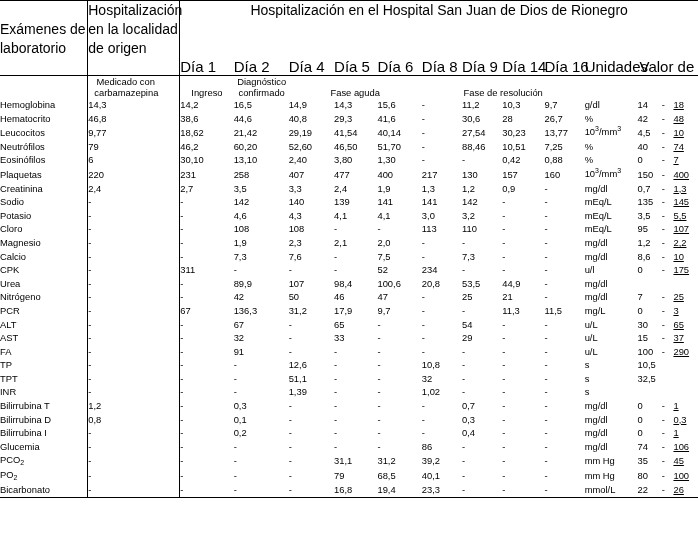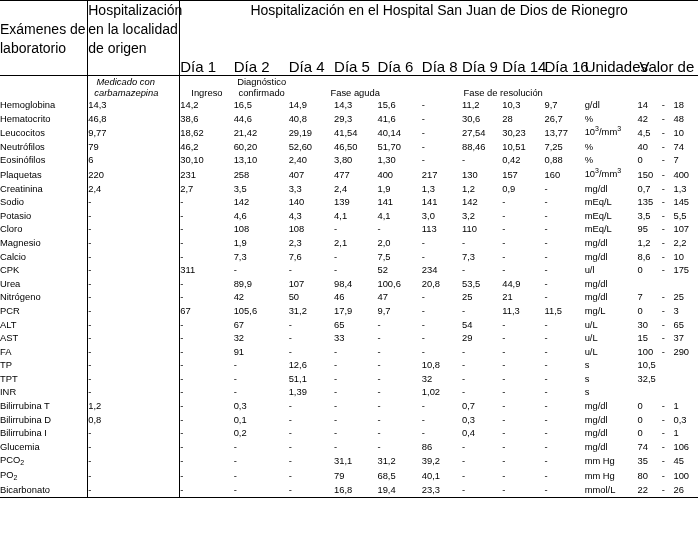--- a/index.html
+++ b/index.html
@@ -66,21 +66,21 @@
     font-size: 9.4px;
     height: 13.6px;
     line-height: 13.6px;
     white-space: nowrap;
   }
   .c-label { padding-left: 8px; }
   .c-num { text-align: center; }
   .c-unit { padding-left: 4px; }
   .c-refA { text-align: right; padding-right: 1px; }
   .c-refDash { text-align: center; width: 10px; }
-  .c-refB { text-align: left; padding-left: 1px; }
+  .c-refB { text-align: left; padding-left: 1px; text-decoration: underline; }
   .vline {
     border-left: 0.9px solid #000;
   }
   .bottom-rule td { border-bottom: 1.2px solid #000; }
   sub {
     font-size: 7px;
     vertical-align: baseline;
     position: relative;
     top: 2px;
   }
@@ -150,21 +150,21 @@
           <td></td>
           <td></td>
           <td></td>
           <td></td>
           <td></td>
           <td></td>
     </tr>
 
     <tr class="hdr-row3">
       <td></td>
-      <td class="vline center" style="padding-left:6px;padding-right:22px;font-style:italic;">Medicado con carbamazepina</td>
+      <td class="vline center" style="padding-left:6px;padding-right:22px;">Medicado con carbamazepina</td>
       <td class="vline center">Ingreso</td>
       <td class="center" style="padding-left:1px;margin-left:40px;">Diagnóstico confirmado</td>
       <td class="center" colspan="3">Fase aguda</td>
       <td class="center"></td>
       <td class="center" colspan="2">Fase de resolución</td>
       <td class="center"></td>
       <td></td>
       <td colspan="3"></td>
     </tr>
 
@@ -422,21 +422,21 @@
           <td class="c-num">-</td>
           <td class="c-unit">mg/dl</td>
           <td class="c-refA">7</td>
           <td class="c-refDash">-</td>
           <td class="c-refB">25</td>
         </tr>
         <tr class="body-row">
           <td class="c-label">PCR</td>
           <td class="c-num vline">-</td>
           <td class="c-num vline">67</td>
-          <td class="c-num">105,6</td>
+          <td class="c-num">136,3</td>
           <td class="c-num">31,2</td>
           <td class="c-num">17,9</td>
           <td class="c-num">9,7</td>
           <td class="c-num">-</td>
           <td class="c-num">-</td>
           <td class="c-num">11,3</td>
           <td class="c-num">11,5</td>
           <td class="c-unit">mg/L</td>
           <td class="c-refA">0</td>
           <td class="c-refDash">-</td>

